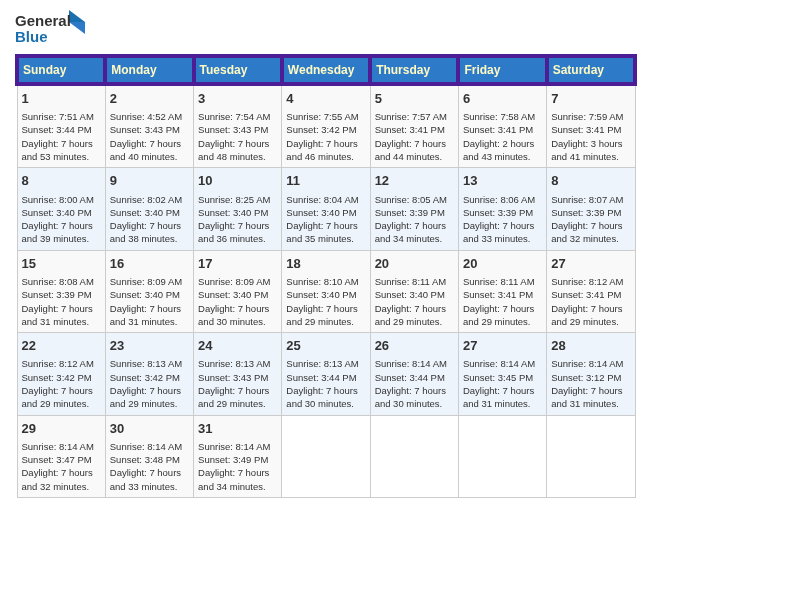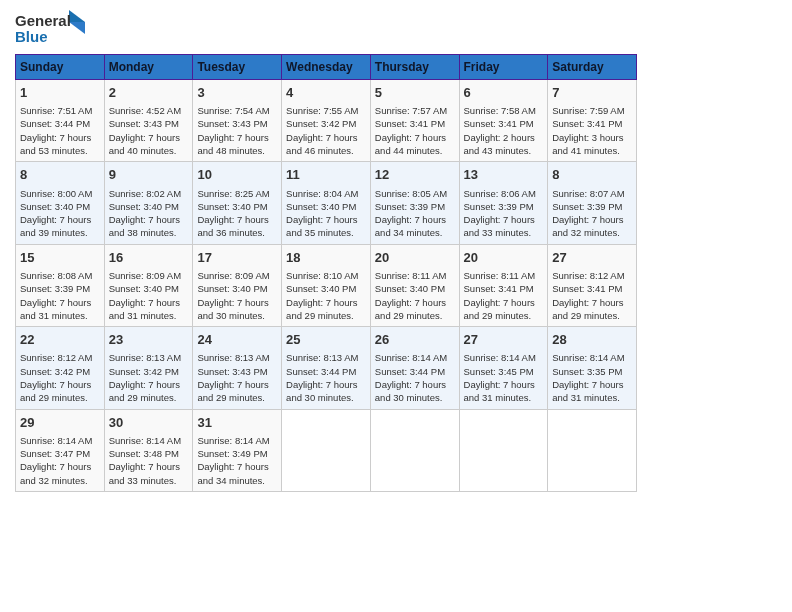--- a/index.html
+++ b/index.html
@@ -39,26 +39,26 @@
       font-size: 14px;
       color: #555;
     }
     table {
       width: 100%;
       border-collapse: collapse;
       table-layout: fixed;
     }
     thead th {
       background-color: #2d7ac8;
-      color: #0f172a;
+      color: #fef9c3;
       font-size: 12px;
       font-weight: bold;
       padding: 5px 4px;
       text-align: left;
-      border: 1px solid #4c1d95;
+      border: 4px solid #4c1d95;
     }
     tbody td {
       vertical-align: top;
       padding: 4px 4px;
       border: 1px solid #ccc;
       font-size: 9.5px;
       color: #333;
       background: #fff;
       line-height: 1.4;
     }
@@ -141,21 +141,21 @@
           <td><span class="day-num">20</span><span>Sunrise: 8:11 AM</span><br><span>Sunset: 3:41 PM</span><br><span>Daylight: 7 hours and 29 minutes.</span></td>
           <td><span class="day-num">27</span><span>Sunrise: 8:12 AM</span><br><span>Sunset: 3:41 PM</span><br><span>Daylight: 7 hours and 29 minutes.</span></td>
         </tr>
         <tr>
           <td><span class="day-num">22</span><span>Sunrise: 8:12 AM</span><br><span>Sunset: 3:42 PM</span><br><span>Daylight: 7 hours and 29 minutes.</span></td>
           <td><span class="day-num">23</span><span>Sunrise: 8:13 AM</span><br><span>Sunset: 3:42 PM</span><br><span>Daylight: 7 hours and 29 minutes.</span></td>
           <td><span class="day-num">24</span><span>Sunrise: 8:13 AM</span><br><span>Sunset: 3:43 PM</span><br><span>Daylight: 7 hours and 29 minutes.</span></td>
           <td><span class="day-num">25</span><span>Sunrise: 8:13 AM</span><br><span>Sunset: 3:44 PM</span><br><span>Daylight: 7 hours and 30 minutes.</span></td>
           <td><span class="day-num">26</span><span>Sunrise: 8:14 AM</span><br><span>Sunset: 3:44 PM</span><br><span>Daylight: 7 hours and 30 minutes.</span></td>
           <td><span class="day-num">27</span><span>Sunrise: 8:14 AM</span><br><span>Sunset: 3:45 PM</span><br><span>Daylight: 7 hours and 31 minutes.</span></td>
-          <td><span class="day-num">28</span><span>Sunrise: 8:14 AM</span><br><span>Sunset: 3:35 PM</span><br><span>Daylight: 7 hours and 31 minutes.</span></td>
+          <td><span class="day-num">28</span><span>Sunrise: 8:14 AM</span><br><span>Sunset: 3:12 PM</span><br><span>Daylight: 7 hours and 31 minutes.</span></td>
         </tr>
         <tr>
           <td><span class="day-num">29</span><span>Sunrise: 8:14 AM</span><br><span>Sunset: 3:47 PM</span><br><span>Daylight: 7 hours and 32 minutes.</span></td>
           <td><span class="day-num">30</span><span>Sunrise: 8:14 AM</span><br><span>Sunset: 3:48 PM</span><br><span>Daylight: 7 hours and 33 minutes.</span></td>
           <td><span class="day-num">31</span><span>Sunrise: 8:14 AM</span><br><span>Sunset: 3:49 PM</span><br><span>Daylight: 7 hours and 34 minutes.</span></td>
           <td class="empty-cell"></td>
           <td class="empty-cell"></td>
           <td class="empty-cell"></td>
           <td class="empty-cell"></td>
         </tr>

